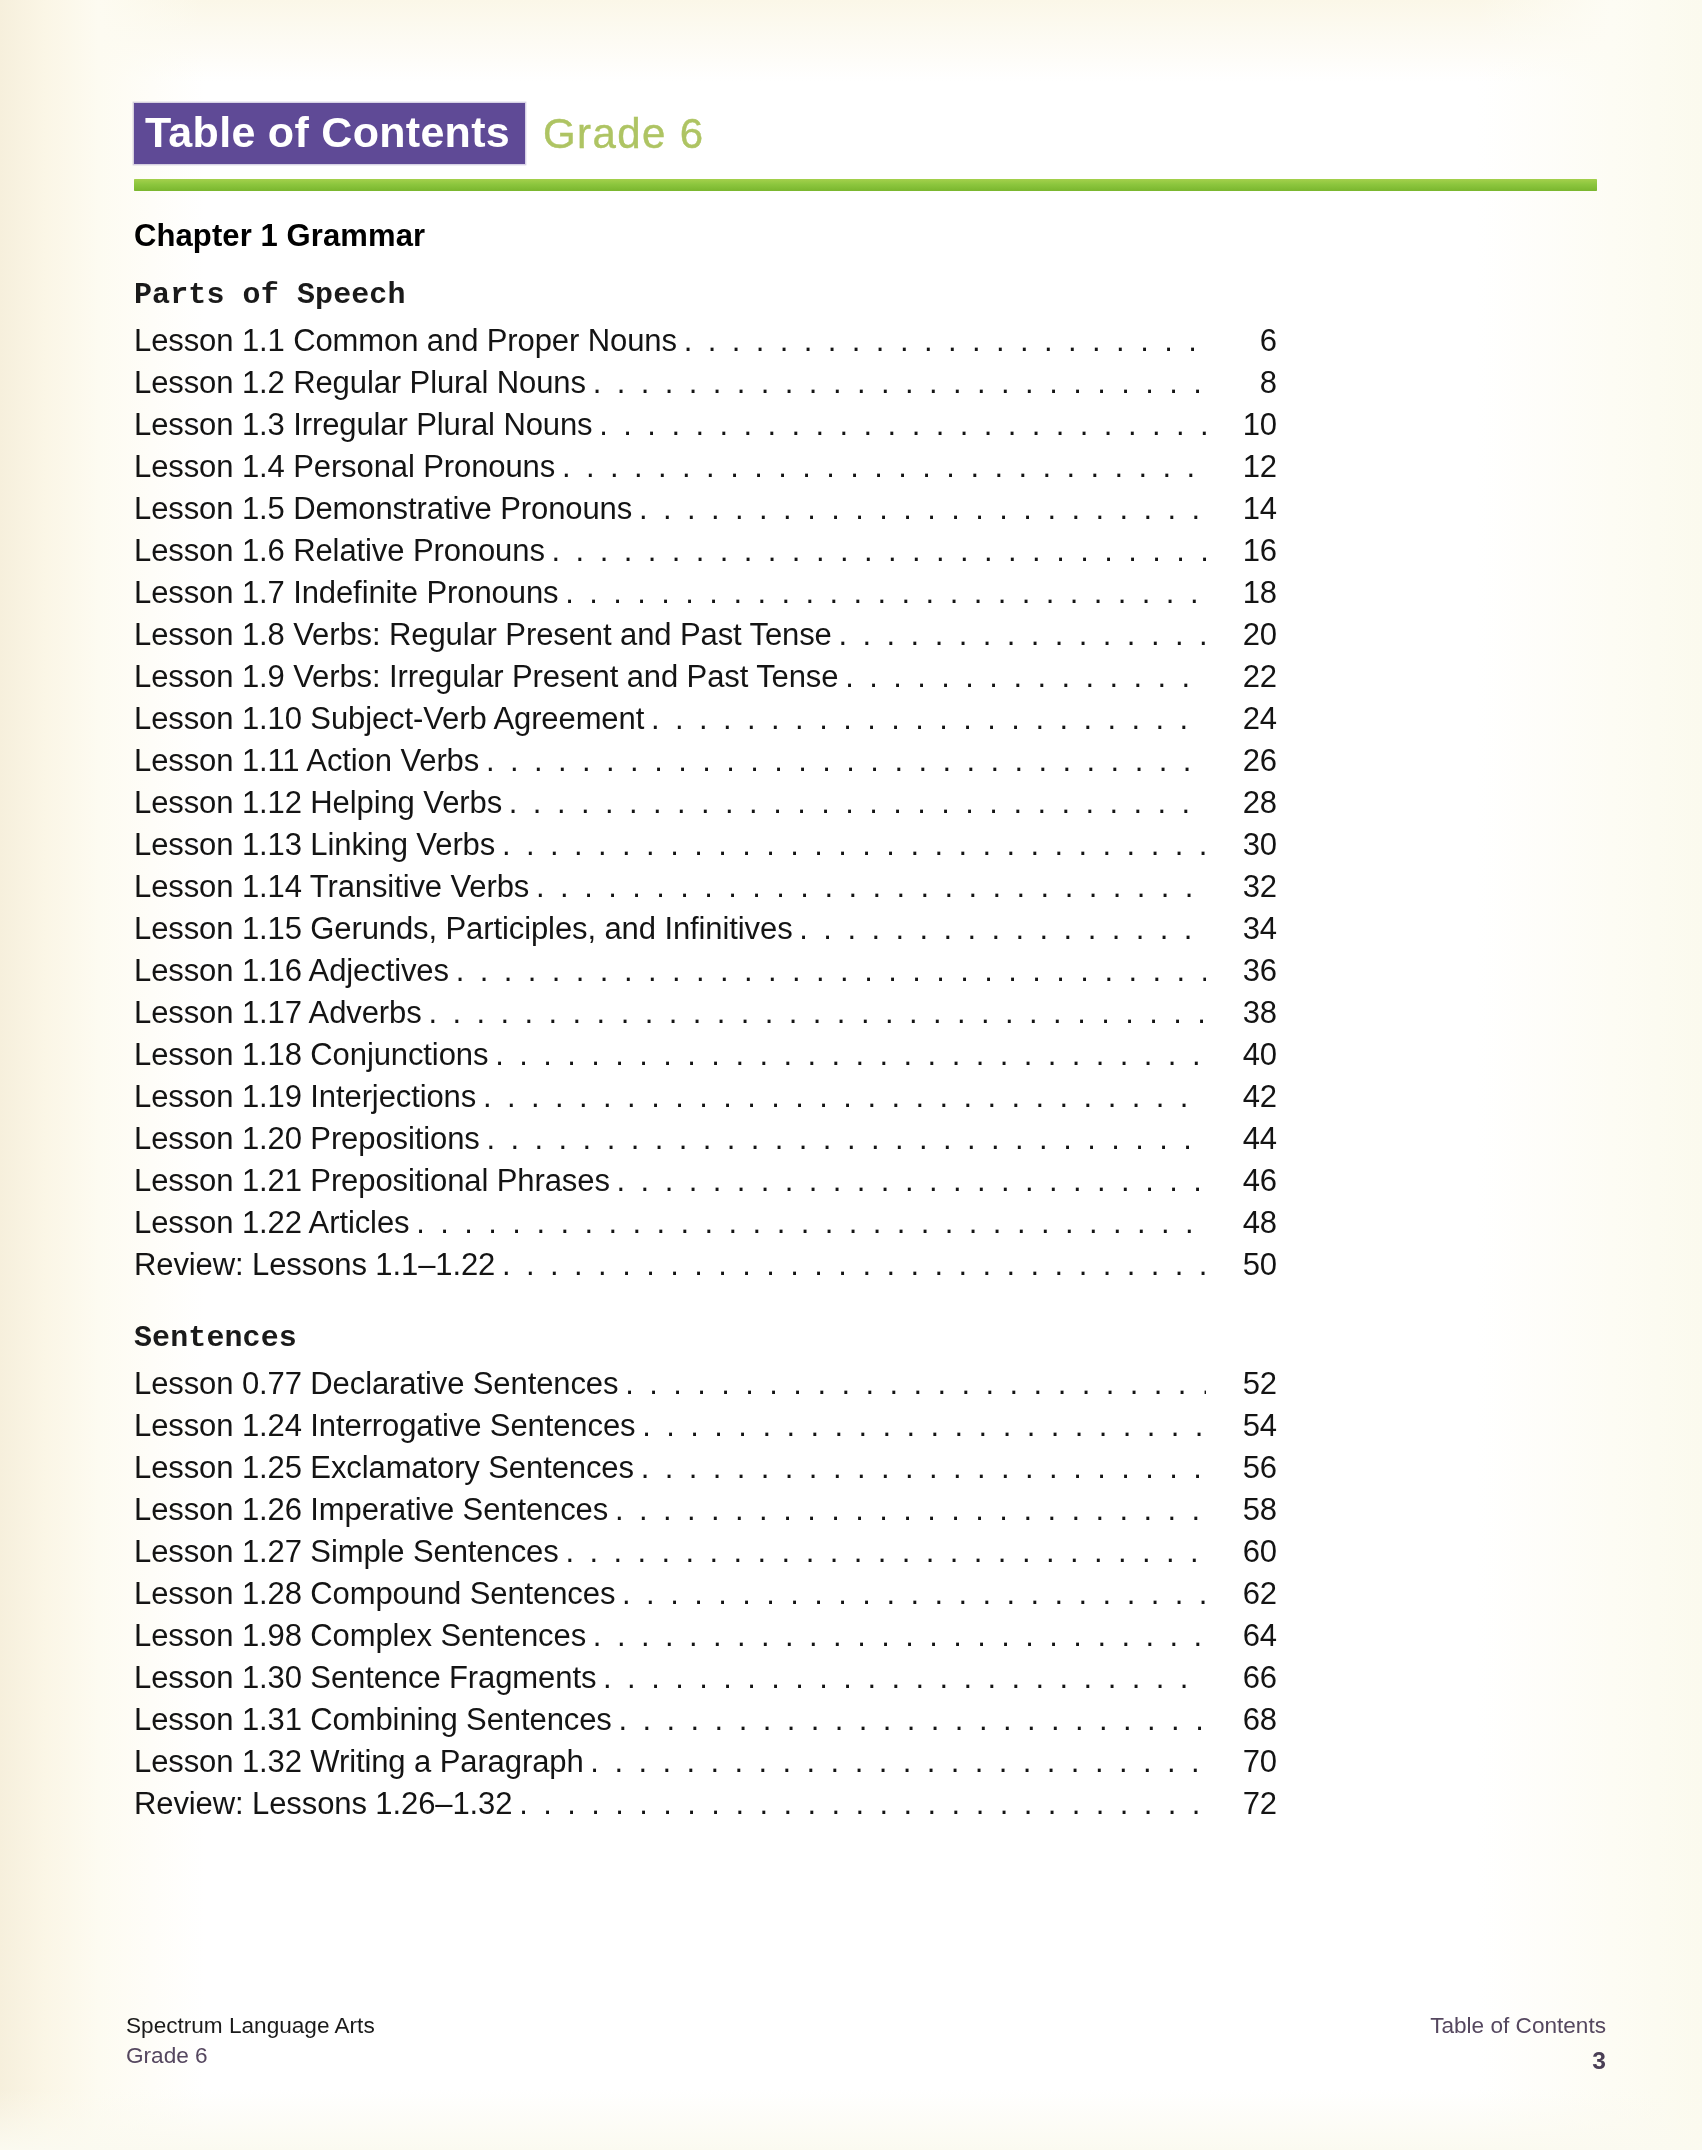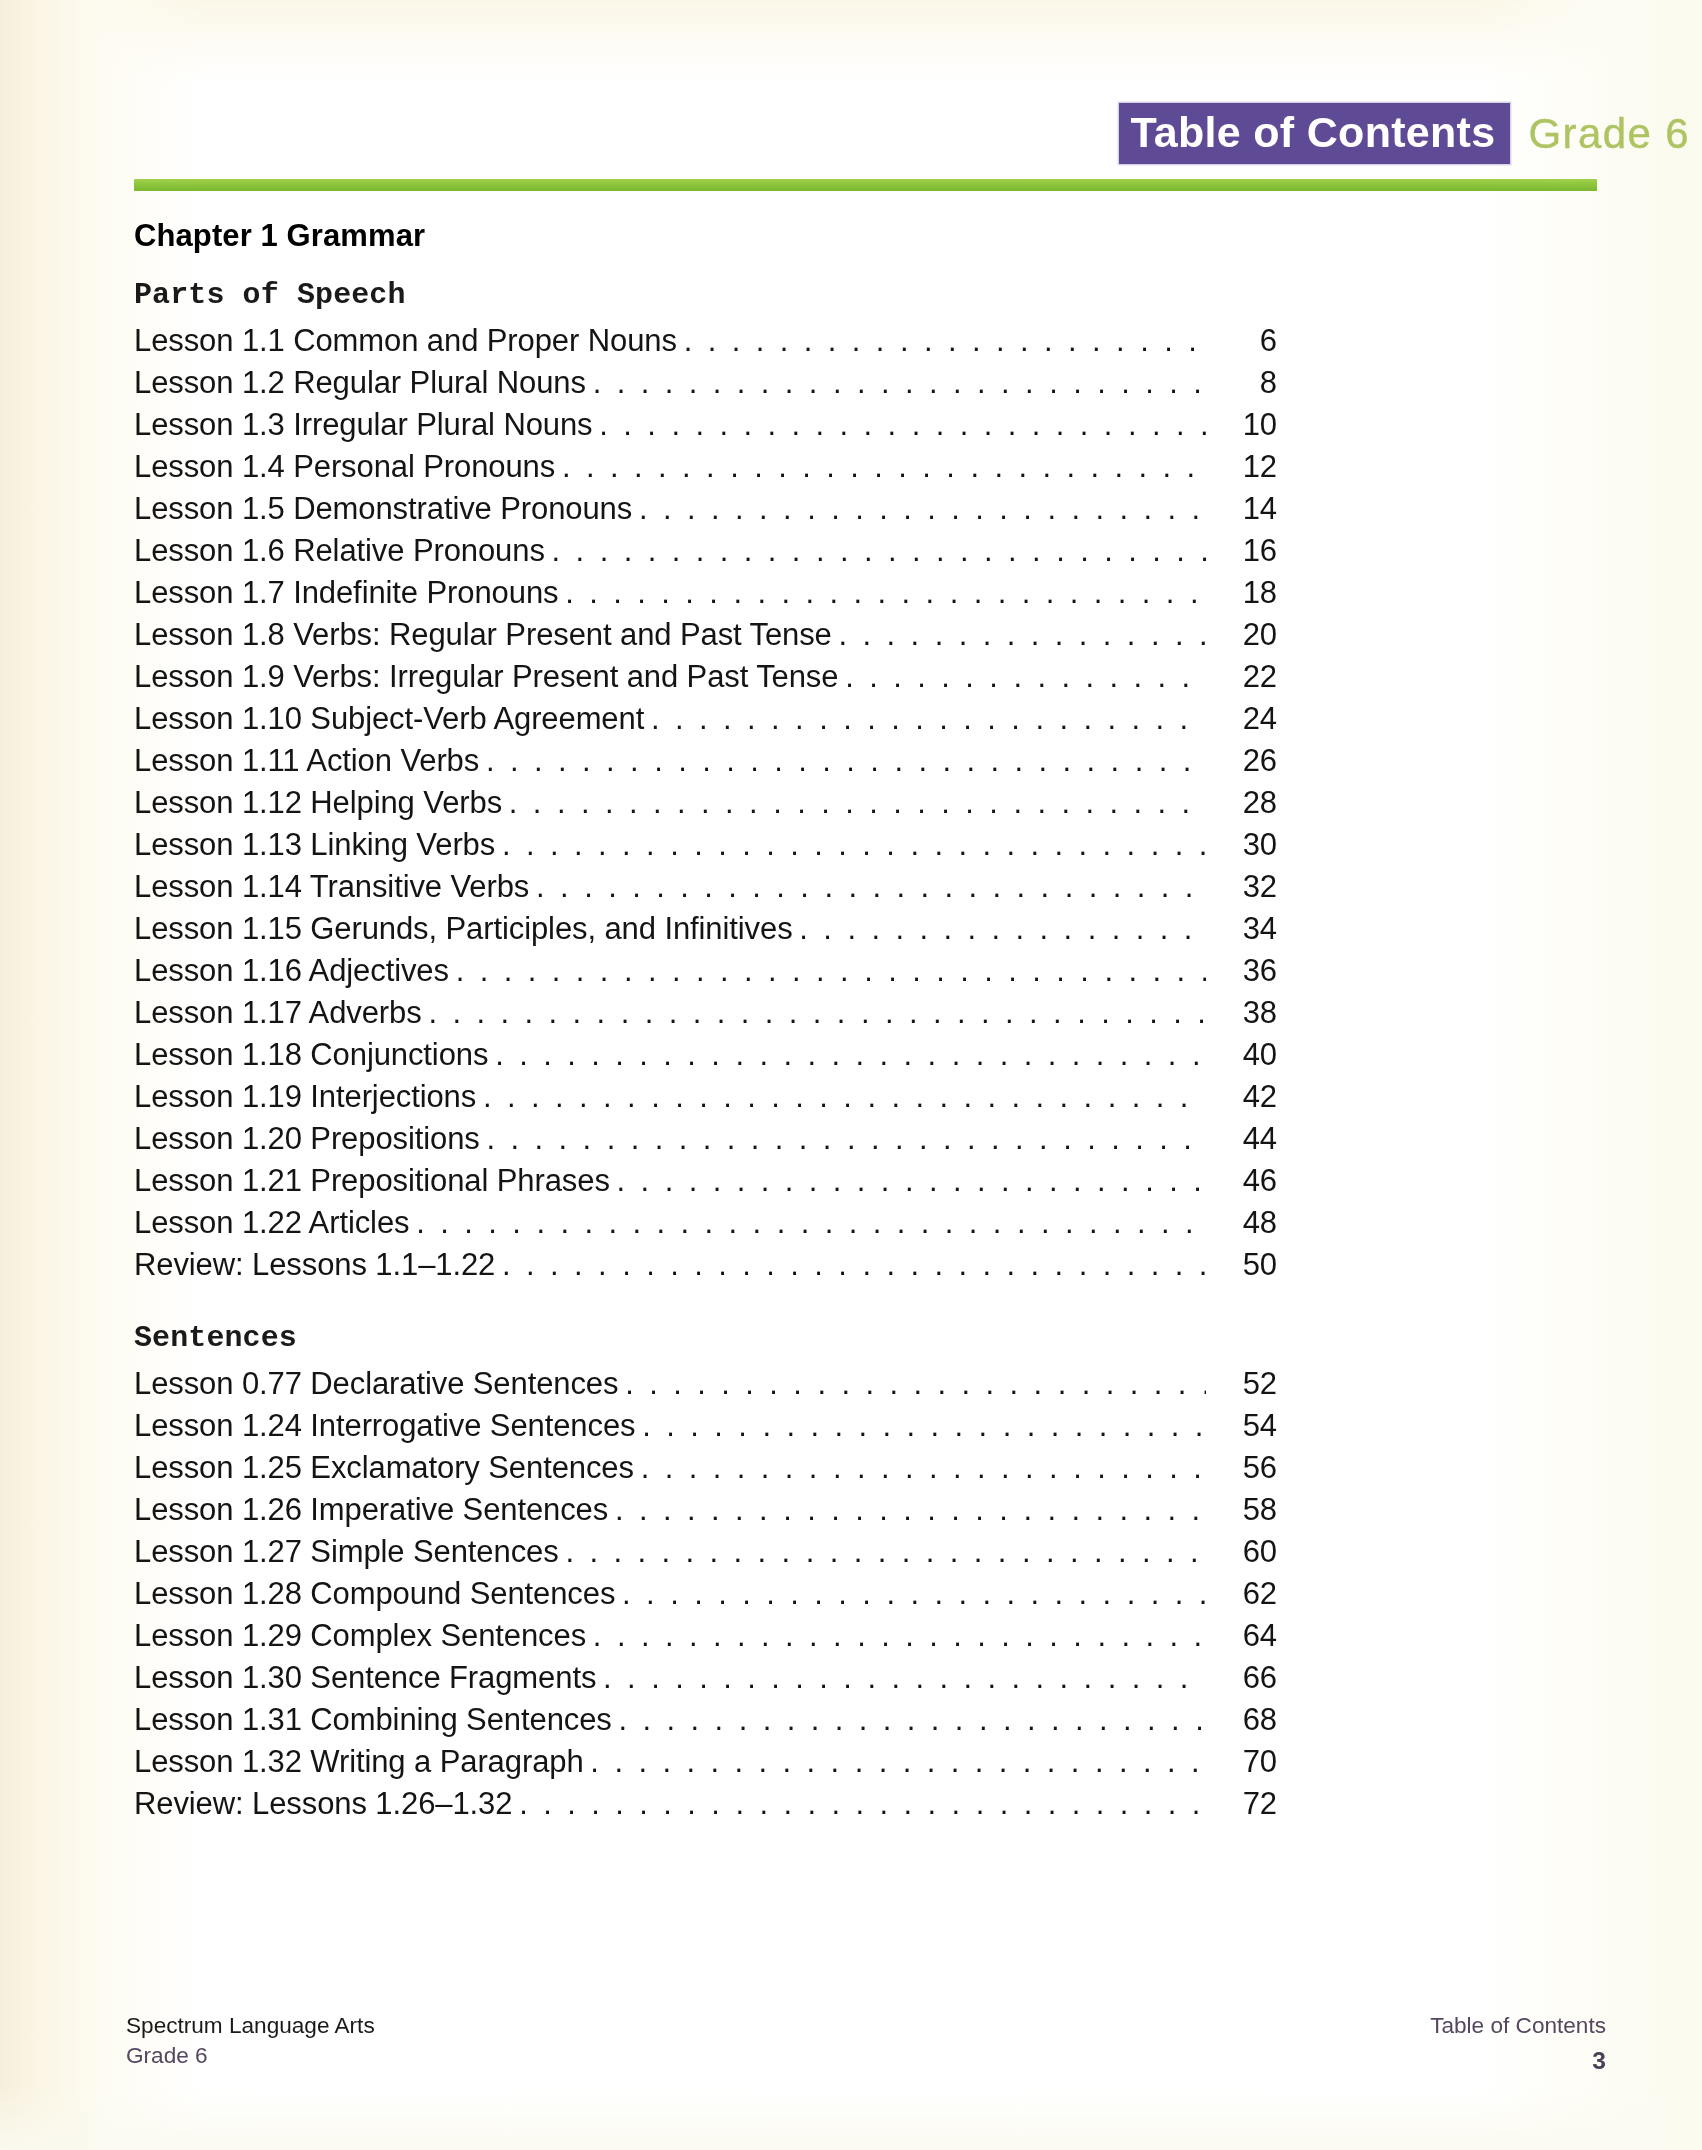--- a/index.html
+++ b/index.html
@@ -51,21 +51,20 @@
     pointer-events: none;
   }
 
   
   #header {
     position: absolute;
     left: 134px;
     top: 103px;
     right: 12px;
     height: 103px;
-    text-align: right;
   }
   #title-badge {
     display: inline-block;
     background: #5f4a96;
     color: #ffffff;
     font-size: 43px;
     font-weight: bold;
     letter-spacing: 0.3px;
     padding: 7.5px 15px 10.3px 11px;
     line-height: 1;
@@ -377,21 +376,21 @@
               <span class="toc-label">Lesson 1.27 Simple Sentences</span>
               <span class="toc-leader"></span>
               <span class="toc-page">60</span>
             </li>
             <li class="toc-row">
               <span class="toc-label">Lesson 1.28 Compound Sentences</span>
               <span class="toc-leader"></span>
               <span class="toc-page">62</span>
             </li>
             <li class="toc-row">
-              <span class="toc-label">Lesson 1.29 Complex Sentences</span>
+              <span class="toc-label">Lesson 1.98 Complex Sentences</span>
               <span class="toc-leader"></span>
               <span class="toc-page">64</span>
             </li>
             <li class="toc-row">
               <span class="toc-label">Lesson 1.30 Sentence Fragments</span>
               <span class="toc-leader"></span>
               <span class="toc-page">66</span>
             </li>
             <li class="toc-row">
               <span class="toc-label">Lesson 1.31 Combining Sentences</span>

